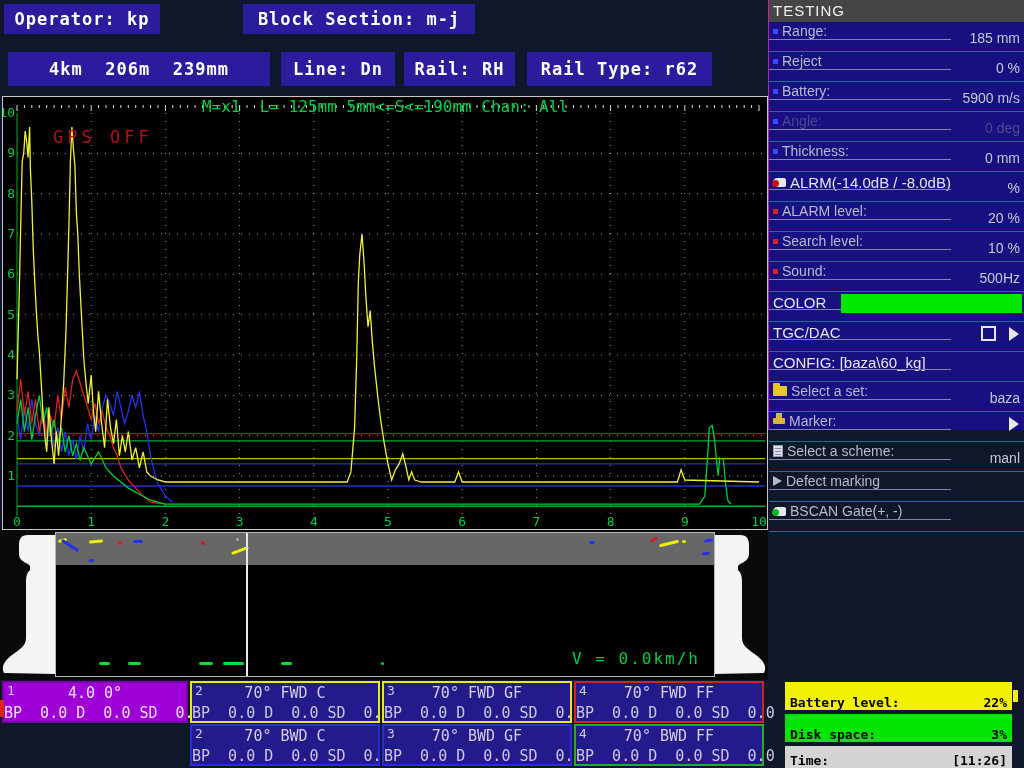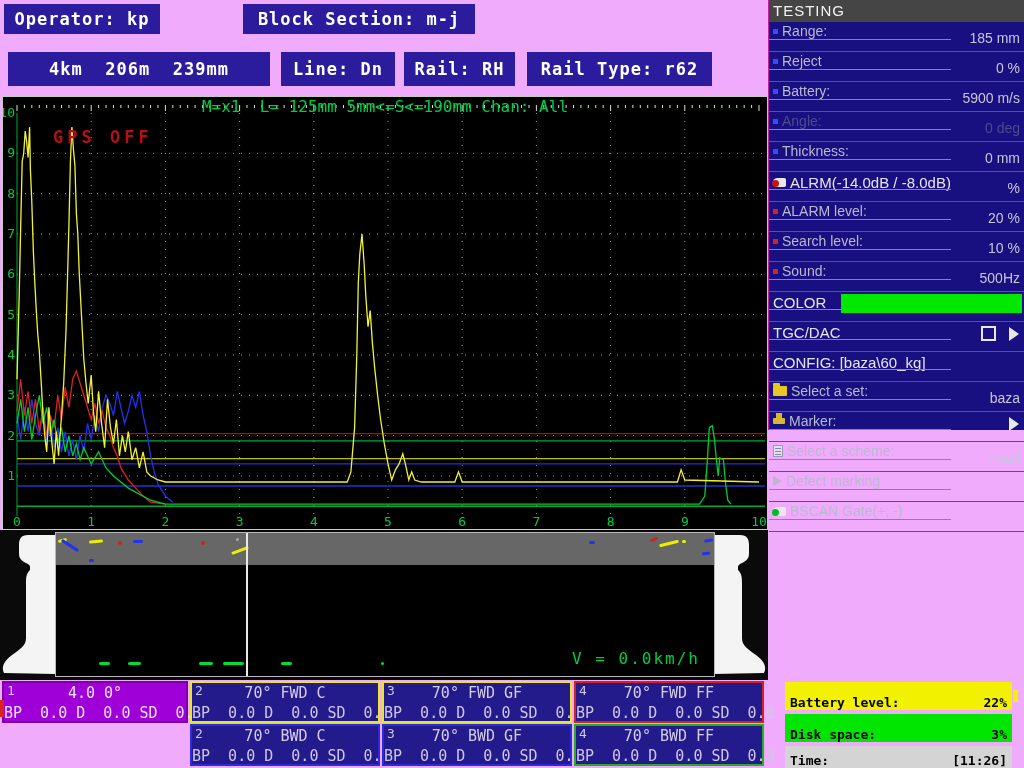--- a/index.html
+++ b/index.html
@@ -1,29 +1,29 @@
 <!DOCTYPE html>
 <html><head>
 <meta charset="utf-8">
 <style>
   * { margin:0; padding:0; box-sizing:border-box; }
   html,body { background:#000; }
-  .screen { position:relative; width:1024px; height:768px; background:#f0abfc; overflow:hidden;
+  .screen { position:relative; width:1024px; height:768px; background:#0f172a; overflow:hidden;
             font-family:"DejaVu Sans Mono", monospace; }
 
   
   .hbox { position:absolute; background:#2b1c9e; color:#fff; font-size:17px; font-weight:bold;
           letter-spacing:1px; display:flex; align-items:center; justify-content:center; white-space:pre; }
 
   
   .chart { position:absolute; left:2px; top:96px; width:766px; height:434px; background:#000;
            border:1px solid #c8c8c8; }
   .chart-status { position:absolute; left:0; right:0; top:0; text-align:center; color:#00cc44;
                   font-size:16px; letter-spacing:0; white-space:pre; }
-  .gps { position:absolute; left:50px; top:30px; color:#b31111; font-size:17px; font-weight:bold;
+  .gps { position:absolute; left:50px; top:30px; color:#b31111; font-size:17px; font-weight:normal;
          letter-spacing:4px; }
   #ascan-svg { position:absolute; left:0; top:0; }
 
   
   .bscan-area { position:absolute; left:0; top:530px; width:768px; height:150px; background:#0a0a0a; }
   .rail-svg { position:absolute; top:2px; }
   .bpanel { position:absolute; left:55px; top:2px; width:660px; height:145px; background:#000;
             border:1px solid #b8b8b8; }
   .bstrip { position:absolute; left:0; top:0; width:658px; height:32px; background:#676767; }
   .bmark { position:absolute; border-radius:2px; }

